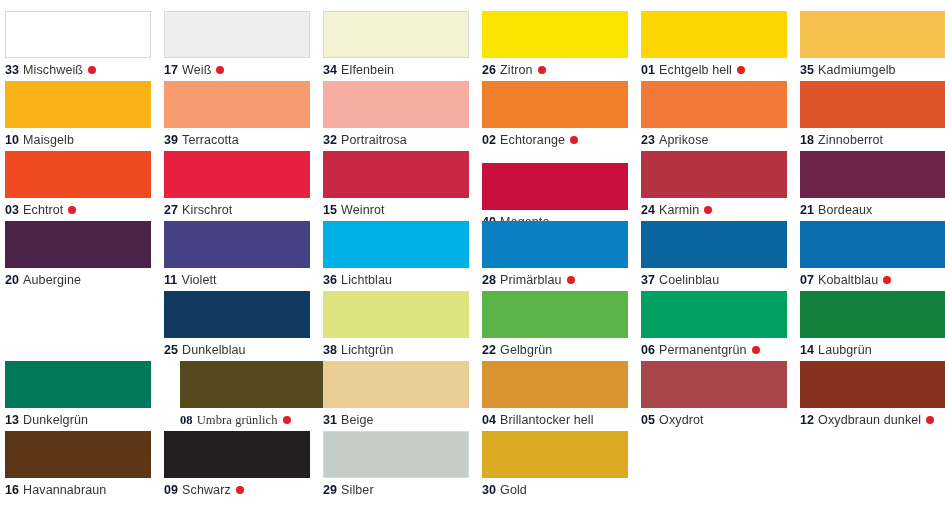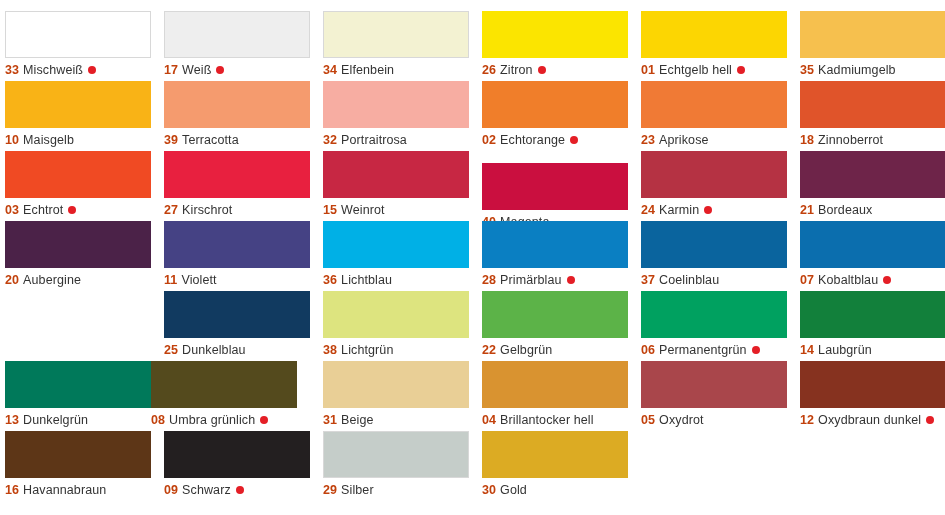--- a/index.html
+++ b/index.html
@@ -53,21 +53,21 @@
     height: 16px;
     line-height: 16px;
     white-space: nowrap;
     font-size: 12.5px;
     letter-spacing: 0.1px;
     color: #262626;
   }
 
   .swatch-code {
     font-weight: 700;
-    color: #c2410c;
+    color: #0f172a;
     margin-right: 4px;
     font-size: 12.5px;
   }
 
   .swatch-name {
     font-weight: 400;
     color: #333333;
     font-size: 12.5px;
   }
 
@@ -200,21 +200,21 @@
       <div class="swatch-label"><span class="swatch-code">06</span><span class="swatch-name">Permanentgrün</span><span class="dot-marker" style="background: rgb(228, 30, 38);"></span></div>
     </div>
     <div class="swatch-cell" style="left: 795px; top: 280px;">
       <div class="swatch-chip" style="background: rgb(18, 128, 59);"></div>
       <div class="swatch-label"><span class="swatch-code">14</span><span class="swatch-name">Laubgrün</span></div>
     </div>
     <div class="swatch-cell" style="left: 0px; top: 350px;">
       <div class="swatch-chip" style="background: rgb(0, 121, 90);"></div>
       <div class="swatch-label"><span class="swatch-code">13</span><span class="swatch-name">Dunkelgrün</span></div>
     </div>
-    <div class="swatch-cell" style="left: 146px; top: 350px;">
+    <div class="swatch-cell" style="left: 175px; top: 350px; font-family: Liberation Serif, serif;">
       <div class="swatch-chip" style="background: rgb(84, 74, 29);"></div>
       <div class="swatch-label"><span class="swatch-code">08</span><span class="swatch-name">Umbra grünlich</span><span class="dot-marker" style="background: rgb(228, 30, 38);"></span></div>
     </div>
     <div class="swatch-cell" style="left: 318px; top: 350px;">
       <div class="swatch-chip" style="background: rgb(233, 207, 150);"></div>
       <div class="swatch-label"><span class="swatch-code">31</span><span class="swatch-name">Beige</span></div>
     </div>
     <div class="swatch-cell" style="left: 477px; top: 350px;">
       <div class="swatch-chip" style="background: rgb(217, 147, 48);"></div>
       <div class="swatch-label"><span class="swatch-code">04</span><span class="swatch-name">Brillantocker hell</span></div>

